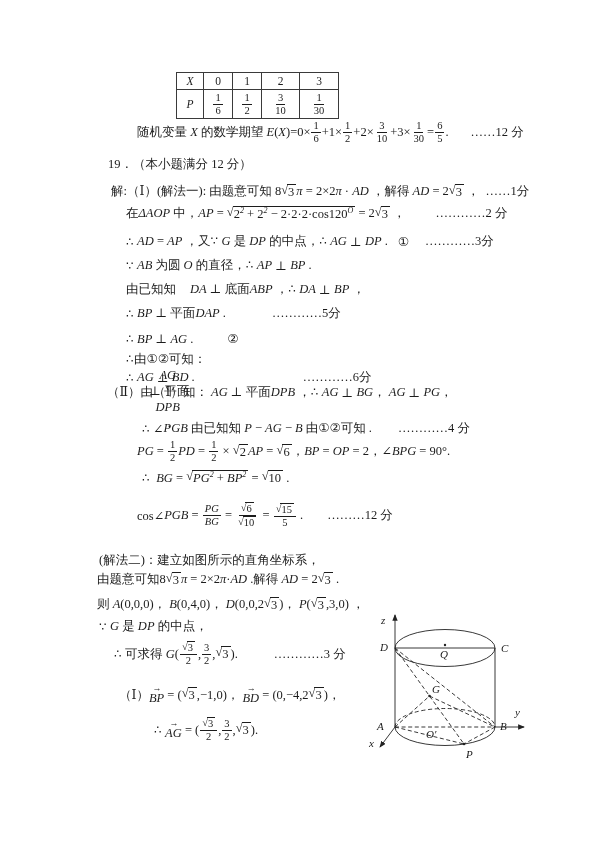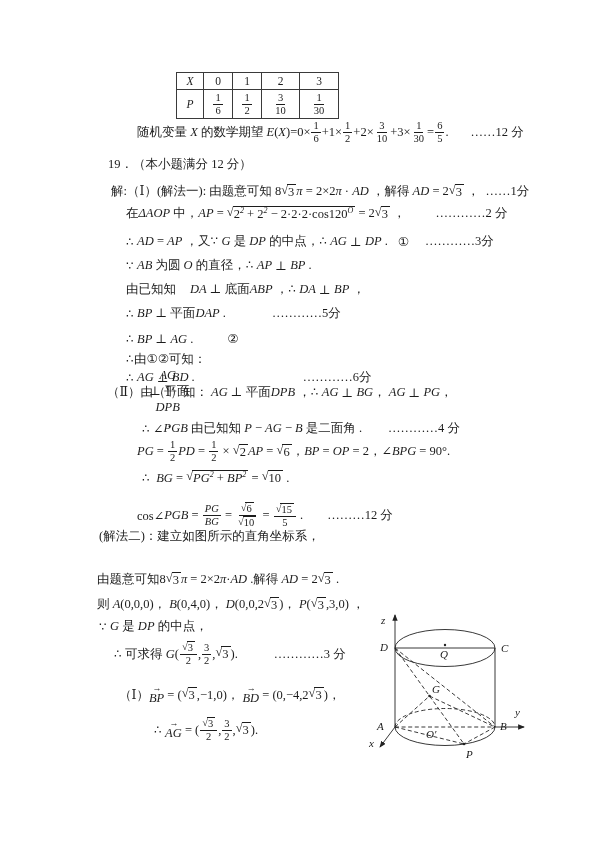--- a/index.html
+++ b/index.html
@@ -75,25 +75,25 @@
       <div class="line" style="left: 87px; top: 183px;"><span>解:（Ⅰ）(解法一): 由题意可知 8</span><span class="sqrt"><span class="rad">√</span><span class="rbody"><span>3</span></span></span><span class="mi">π</span><span> = 2×2</span><span class="mi">π</span><span> · </span><span class="mi">AD</span><span> ，解得 </span><span class="mi">AD</span><span> = 2</span><span class="sqrt"><span class="rad">√</span><span class="rbody"><span>3</span></span></span><span> ，</span><span style="display: inline-block; width: 6px;"></span><span>……1分</span></div>
       <div class="line" style="left: 102px; top: 205px;"><span>在</span><span class="mi">ΔAOP</span><span> 中，</span><span class="mi">AP</span><span> = </span><span class="sqrt"><span class="rad">√</span><span class="rbody"><span>2</span><sup>2</sup><span> + 2</span><sup>2</sup><span> − 2·2·2·cos120</span><sup>O</sup></span></span><span> = 2</span><span class="sqrt"><span class="rad">√</span><span class="rbody"><span>3</span></span></span><span> ，</span><span style="display: inline-block; width: 30px;"></span><span>…………2 分</span></div>
       <div class="line" style="left: 102px; top: 233px;"><span>∴ </span><span class="mi">AD</span><span> = </span><span class="mi">AP</span><span> ，又∵ </span><span class="mi">G</span><span> 是 </span><span class="mi">DP</span><span> 的中点，∴ </span><span class="mi">AG</span><span> ⊥ </span><span class="mi">DP</span><span> .</span><span style="display: inline-block; width: 10px;"></span><span>①</span><span style="display: inline-block; width: 16px;"></span><span>…………3分</span></div>
       <div class="line" style="left: 102px; top: 257px;"><span>∵ </span><span class="mi">AB</span><span> 为圆 </span><span class="mi">O</span><span> 的直径，∴ </span><span class="mi">AP</span><span> ⊥ </span><span class="mi">BP</span><span> .</span></div>
       <div class="line" style="left: 102px; top: 281px; text-align: center;"><span>由已知知</span><span style="display: inline-block; width: 14px;"></span><span class="mi">DA</span><span> ⊥ 底面</span><span class="mi">ABP</span><span> ，∴ </span><span class="mi">DA</span><span> ⊥ </span><span class="mi">BP</span><span> ，</span></div>
       <div class="line" style="left: 102px; top: 305px;"><span>∴ </span><span class="mi">BP</span><span> ⊥ 平面</span><span class="mi">DAP</span><span> .</span><span style="display: inline-block; width: 46px;"></span><span>…………5分</span></div>
       <div class="line" style="left: 102px; top: 331px;"><span>∴ </span><span class="mi">BP</span><span> ⊥ </span><span class="mi">AG</span><span> .</span><span style="display: inline-block; width: 34px;"></span><span>②</span></div>
       <div class="line" style="left: 102px; top: 351px; flex-direction: column;"><span>∴由①②可知： </span><span class="mi">AG</span><span> ⊥ 平面</span><span class="mi">DPB</span><span> ，</span></div>
       <div class="line" style="left: 102px; top: 369px;"><span>∴ </span><span class="mi">AG</span><span> ⊥ </span><span class="mi">BD</span><span> .</span><span style="display: inline-block; width: 108px;"></span><span>…………6分</span></div>
       <div class="line" style="left: 83px; top: 384px;"><span>（Ⅱ）由（Ⅰ）知： </span><span class="mi">AG</span><span> ⊥ 平面</span><span class="mi">DPB</span><span> ，∴ </span><span class="mi">AG</span><span> ⊥ </span><span class="mi">BG</span><span>， </span><span class="mi">AG</span><span> ⊥ </span><span class="mi">PG</span><span>，</span></div>
-      <div class="line" style="left: 118px; top: 420px;"><span>∴ ∠</span><span class="mi">PGB</span><span> 由已知知 </span><span class="mi">P</span><span> − </span><span class="mi">AG</span><span> − </span><span class="mi">B</span><span> 是二面角 .</span><span style="display: inline-block; width: 26px;"></span><span>…………4 分</span></div>
+      <div class="line" style="left: 118px; top: 420px;"><span>∴ ∠</span><span class="mi">PGB</span><span> 由已知知 </span><span class="mi">P</span><span> − </span><span class="mi">AG</span><span> − </span><span class="mi">B</span><span> 由①②可知 .</span><span style="display: inline-block; width: 26px;"></span><span>…………4 分</span></div>
       <div class="line" style="left: 113px; top: 439px;"><span class="mi">PG</span><span> = </span><span class="frac"><span class="num"><span>1</span></span><span class="den"><span>2</span></span></span><span class="mi">PD</span><span> = </span><span class="frac"><span class="num"><span>1</span></span><span class="den"><span>2</span></span></span><span> × </span><span class="sqrt"><span class="rad">√</span><span class="rbody"><span>2</span></span></span><span class="mi">AP</span><span> = </span><span class="sqrt"><span class="rad">√</span><span class="rbody"><span>6</span></span></span><span>，</span><span class="mi">BP</span><span> = </span><span class="mi">OP</span><span> = 2，∠</span><span class="mi">BPG</span><span> = 90°.</span></div>
       <div class="line" style="left: 118px; top: 470px;"><span>∴  </span><span class="mi">BG</span><span> = </span><span class="sqrt"><span class="rad">√</span><span class="rbody"><span class="mi">PG</span><sup>2</sup><span> + </span><span class="mi">BP</span><sup>2</sup></span></span><span> = </span><span class="sqrt"><span class="rad">√</span><span class="rbody"><span>10</span></span></span><span> .</span></div>
       <div class="line" style="left: 113px; top: 502px;"><span>cos∠</span><span class="mi">PGB</span><span> = </span><span class="frac"><span class="num"><span class="mi">PG</span></span><span class="den"><span class="mi">BG</span></span></span><span> = </span><span class="frac"><span class="num"><span class="sqrt"><span class="rad">√</span><span class="rbody"><span>6</span></span></span></span><span class="den"><span class="sqrt"><span class="rad">√</span><span class="rbody"><span>10</span></span></span></span></span><span> = </span><span class="frac"><span class="num"><span class="sqrt"><span class="rad">√</span><span class="rbody"><span>15</span></span></span></span><span class="den"><span>5</span></span></span><span> .</span><span style="display: inline-block; width: 24px;"></span><span>………12 分</span></div>
-      <div class="line" style="left: 75px; top: 528px; justify-content: center;"><span>(解法二)：建立如图所示的直角坐标系，</span></div>
+      <div class="line" style="left: 75px; top: 552px; justify-content: center;"><span>(解法二)：建立如图所示的直角坐标系，</span></div>
       <div class="line" style="left: 73px; top: 571px;"><span>由题意可知8</span><span class="sqrt"><span class="rad">√</span><span class="rbody"><span>3</span></span></span><span class="mi">π</span><span> = 2×2</span><span class="mi">π</span><span>·</span><span class="mi">AD</span><span> .解得 </span><span class="mi">AD</span><span> = 2</span><span class="sqrt"><span class="rad">√</span><span class="rbody"><span>3</span></span></span><span> .</span></div>
       <div class="line" style="left: 73px; top: 596px;"><span>则 </span><span class="mi">A</span><span>(0,0,0)， </span><span class="mi">B</span><span>(0,4,0)， </span><span class="mi">D</span><span>(0,0,2</span><span class="sqrt"><span class="rad">√</span><span class="rbody"><span>3</span></span></span><span>)， </span><span class="mi">P</span><span>(</span><span class="sqrt"><span class="rad">√</span><span class="rbody"><span>3</span></span></span><span>,3,0) ，</span></div>
       <div class="line" style="left: 75px; top: 618px;"><span>∵ </span><span class="mi">G</span><span> 是 </span><span class="mi">DP</span><span> 的中点，</span></div>
       <div class="line" style="left: 90px; top: 641px;"><span>∴ 可求得 </span><span class="mi">G</span><span>(</span><span class="frac"><span class="num"><span class="sqrt"><span class="rad">√</span><span class="rbody"><span>3</span></span></span></span><span class="den"><span>2</span></span></span><span>,</span><span class="frac"><span class="num"><span>3</span></span><span class="den"><span>2</span></span></span><span>,</span><span class="sqrt"><span class="rad">√</span><span class="rbody"><span>3</span></span></span><span>).</span><span style="display: inline-block; width: 36px;"></span><span>…………3 分</span></div>
       <div class="line" style="left: 95px; top: 686px;"><span>（Ⅰ）</span><span class="vec"><span class="varrow">→</span><span class="mi">BP</span></span><span> = (</span><span class="sqrt"><span class="rad">√</span><span class="rbody"><span>3</span></span></span><span>,−1,0)， </span><span class="vec"><span class="varrow">→</span><span class="mi">BD</span></span><span> = (0,−4,2</span><span class="sqrt"><span class="rad">√</span><span class="rbody"><span>3</span></span></span><span>)，</span></div>
       <div class="line" style="left: 130px; top: 717px;"><span>∴ </span><span class="vec"><span class="varrow">→</span><span class="mi">AG</span></span><span> = (</span><span class="frac"><span class="num"><span class="sqrt"><span class="rad">√</span><span class="rbody"><span>3</span></span></span></span><span class="den"><span>2</span></span></span><span>,</span><span class="frac"><span class="num"><span>3</span></span><span class="den"><span>2</span></span></span><span>,</span><span class="sqrt"><span class="rad">√</span><span class="rbody"><span>3</span></span></span><span>).</span></div>
     </div>
 
   <svg class="fig" width="178" height="172" viewBox="0 0 178 172">
     <defs>

